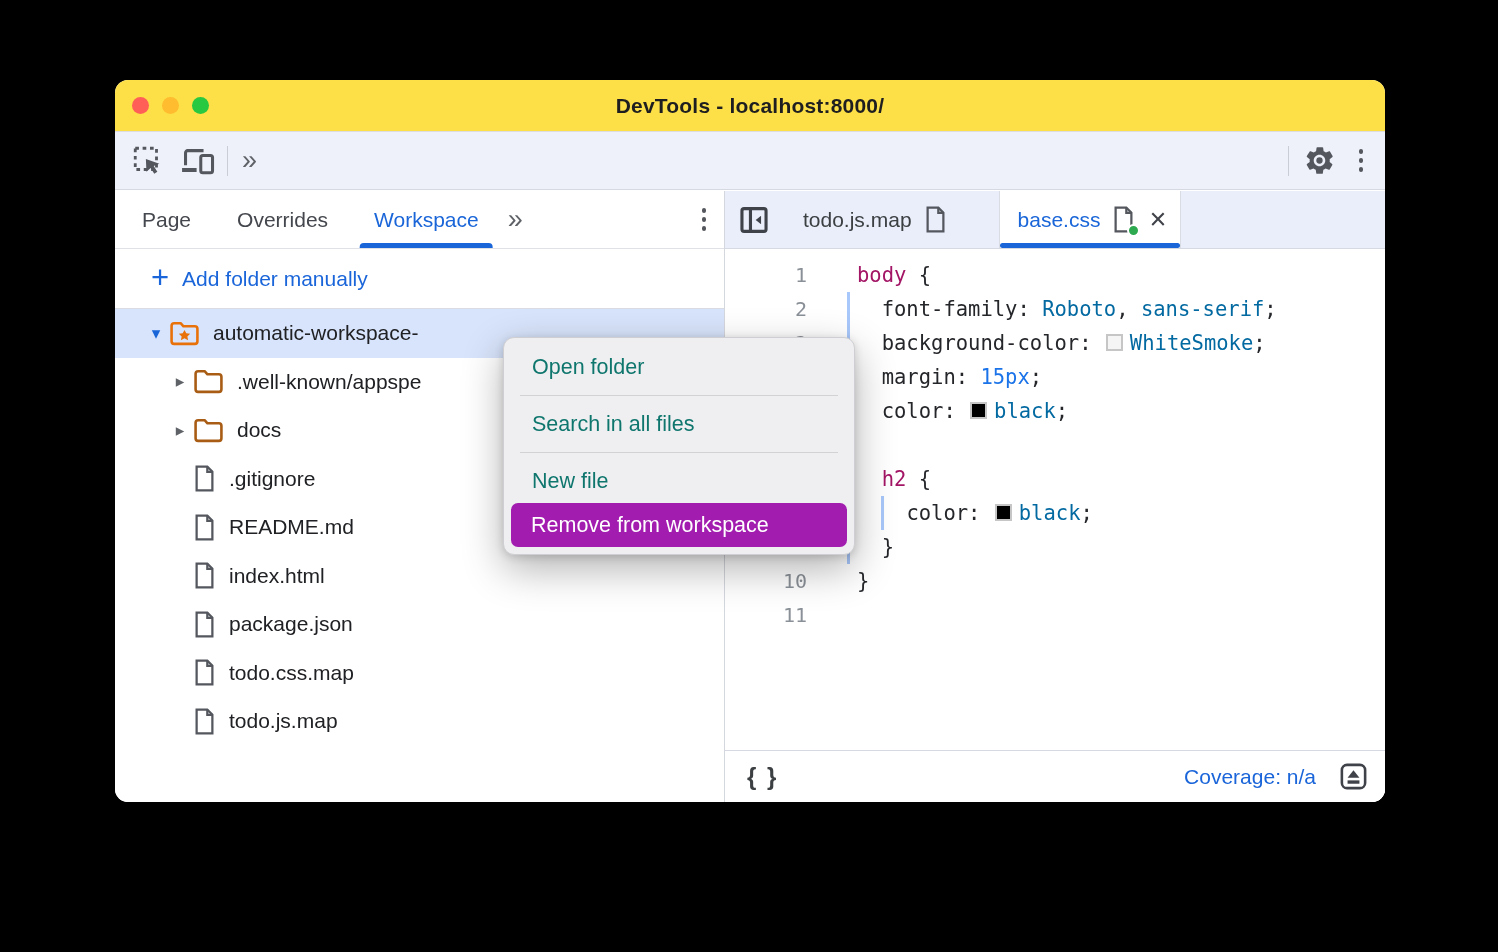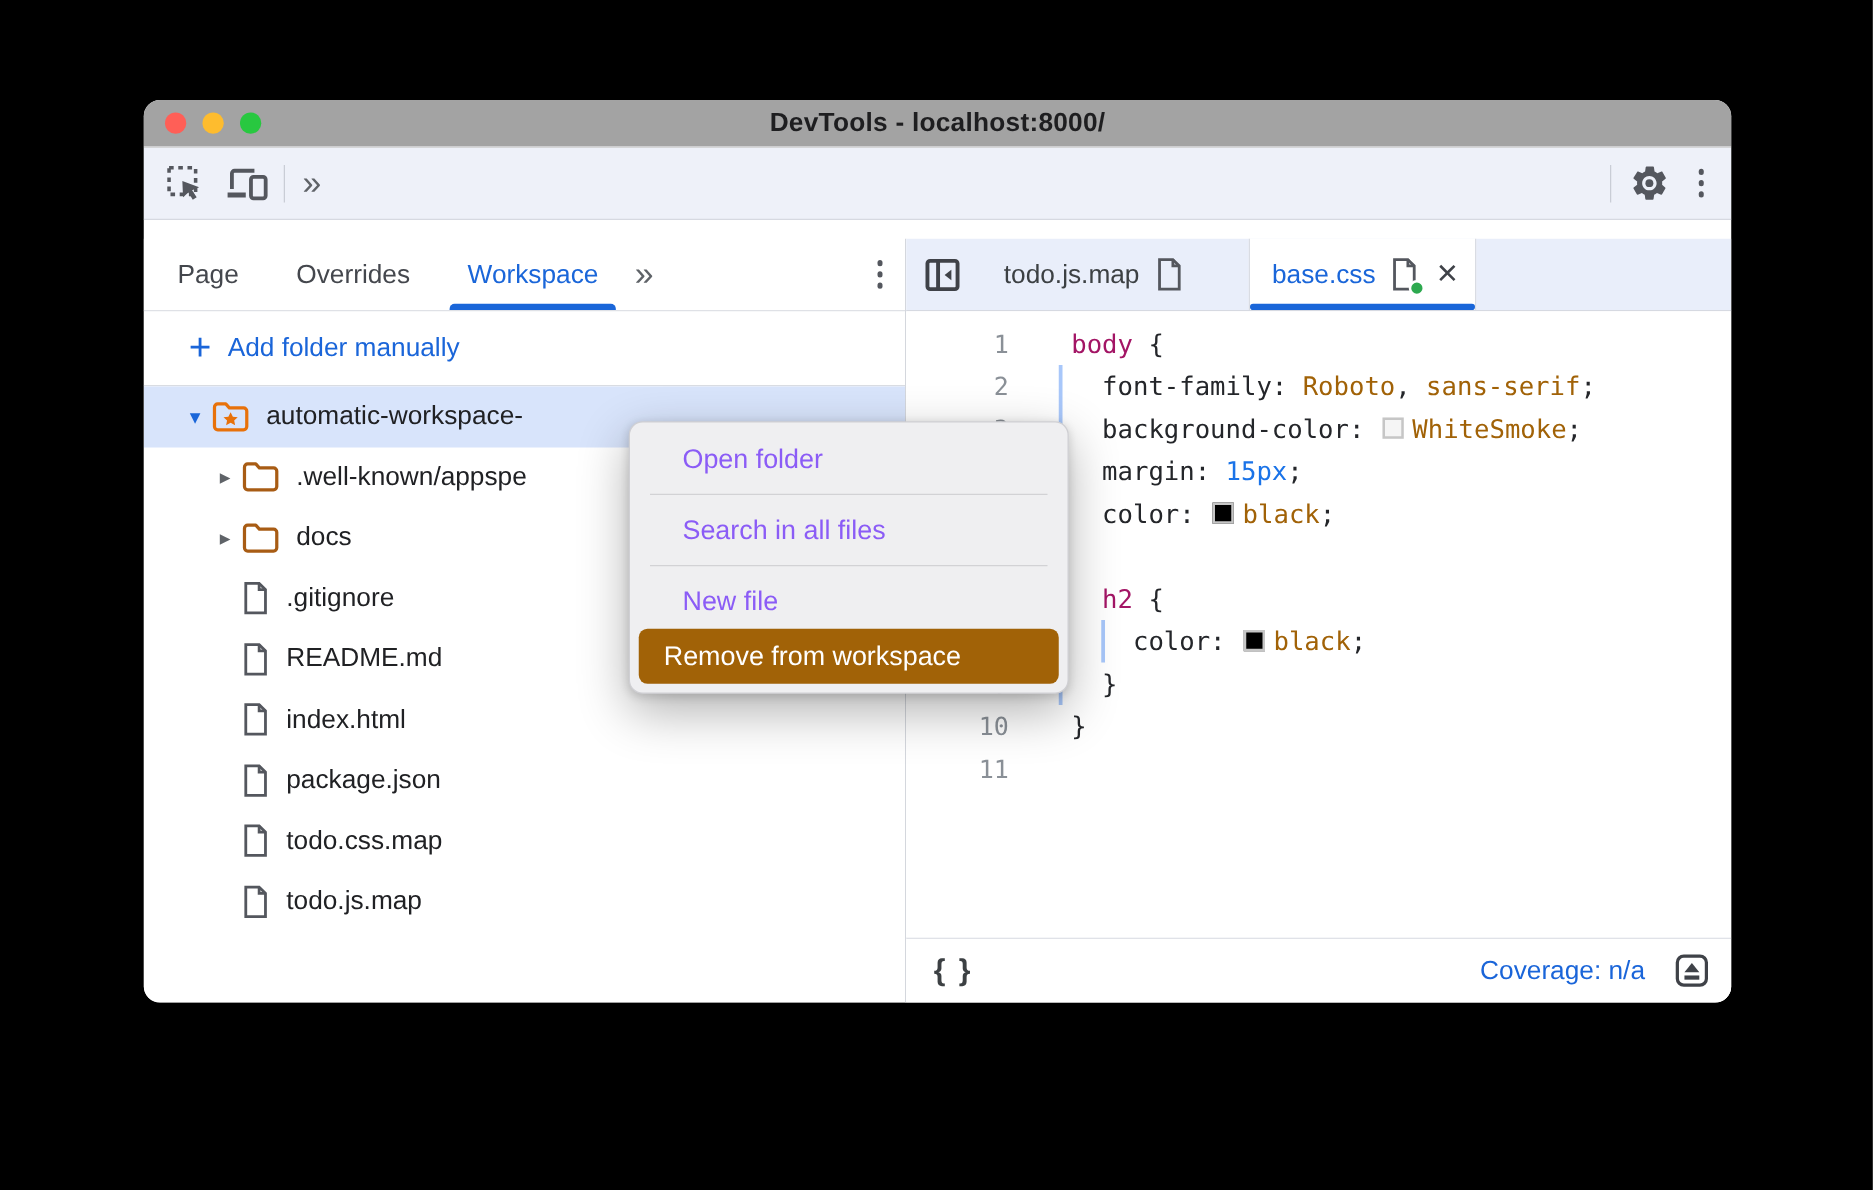--- a/index.html
+++ b/index.html
@@ -6,21 +6,21 @@
   html,body { width:1498px; height:952px; background:#000; overflow:hidden;
     font-family:"Liberation Sans", sans-serif; }
   .stage { position:relative; width:1498px; height:952px; background:#000; }
 
   
   .window { position:absolute; left:115px; top:80px; width:1270px; height:722px;
     background:#fff; border-radius:13px; overflow:hidden;
     box-shadow:0 18px 60px rgba(0,0,0,.55); }
 
   
-  .titlebar { position:relative; height:38px; background:#a3a3a3;
+  .titlebar { position:relative; height:52px; background:#fde047;
     border-bottom:1px solid #dddde0; display:flex; align-items:center; justify-content:center; }
   .traffic { position:absolute; left:17px; top:0; height:100%; display:flex; align-items:center; gap:13px; }
   .light { width:17px; height:17px; border-radius:50%; }
   .title-text { font-size:21px; font-weight:700; color:#1e1e20; letter-spacing:.2px; }
 
   
   .toolbar { height:58px; background:#eef1f9; border-bottom:1px solid #d6d9e1;
     display:flex; align-items:stretch; }
   .tb-icons { display:flex; align-items:center; gap:8px; padding:0 8px 0 12px; }
   .icon-btn { width:42px; height:42px; display:flex; align-items:center; justify-content:center;
@@ -83,43 +83,43 @@
   .close-x { font-size:29px; color:#3f4248; line-height:1; margin-left:2px; }
 
   
   .editor { position:relative; flex:1; background:#fff; padding-top:9px;
     font-family:"DejaVu Sans Mono", monospace; font-size:20.5px; }
   .code-line { display:flex; height:34px; align-items:center; }
   .gutter { width:82px; flex:none; text-align:right; color:#8a9097; font-size:20px; padding-right:0; }
   .code-text { padding-left:50px; white-space:pre; color:#24262a; }
   .tok-tag { color:#a31565; }
   .tok-prop { color:#24262a; }
-  .tok-value { color:#a16207; }
+  .tok-value { color:#0369a1; }
   .tok-number { color:#1a73e8; }
   .swatch { display:inline-block; width:17px; height:17px; border:2px solid #c6c6c6;
     margin:0 7px 0 2px; vertical-align:-1px; }
   .guide { position:absolute; width:3px; background:#a8c7fa; }
   .guide-a { left:122px; top:43px; height:272px; }
   .guide-b { left:156px; top:247px; height:34px; }
 
   
   .statusbar { height:52px; border-top:1px solid #d6d9e1; background:#fff;
     display:flex; align-items:center; padding:0 16px; }
   .pp { font-size:24px; font-weight:700; color:#3c4043; letter-spacing:2px; padding:0 6px; }
   .coverage { margin-left:auto; font-size:21px; color:#1a65d9; margin-right:22px; }
   .eject { color:#3f4248; display:flex; }
 
   
   .ctx-menu { position:absolute; left:388px; top:257px; width:352px; z-index:100;
     background:#efeff1; border:1px solid #cfcfd3; border-radius:11px;
     box-shadow:0 14px 40px rgba(0,0,0,.30), 0 2px 8px rgba(0,0,0,.15);
     padding:7px 0; }
-  .ctx-item { height:44px; display:flex; align-items:center; padding-left:42px;
-    font-size:21.5px; color:#8b5cf6; }
-  .ctx-item.hl { background:#a16207; color:#fff; border-radius:7px; margin:0 7px; padding-left:20px; }
+  .ctx-item { height:44px; display:flex; align-items:center; padding-left:28px;
+    font-size:21.5px; color:#0f766e; }
+  .ctx-item.hl { background:#a21caf; color:#fff; border-radius:7px; margin:0 7px; padding-left:20px; }
   .ctx-sep { height:1px; background:#d2d2d5; margin:6px 16px; }
 
   svg { display:block; }
 </style>
 </head>
 <body>
 <div class="stage">
 
 <div class="window">
 

